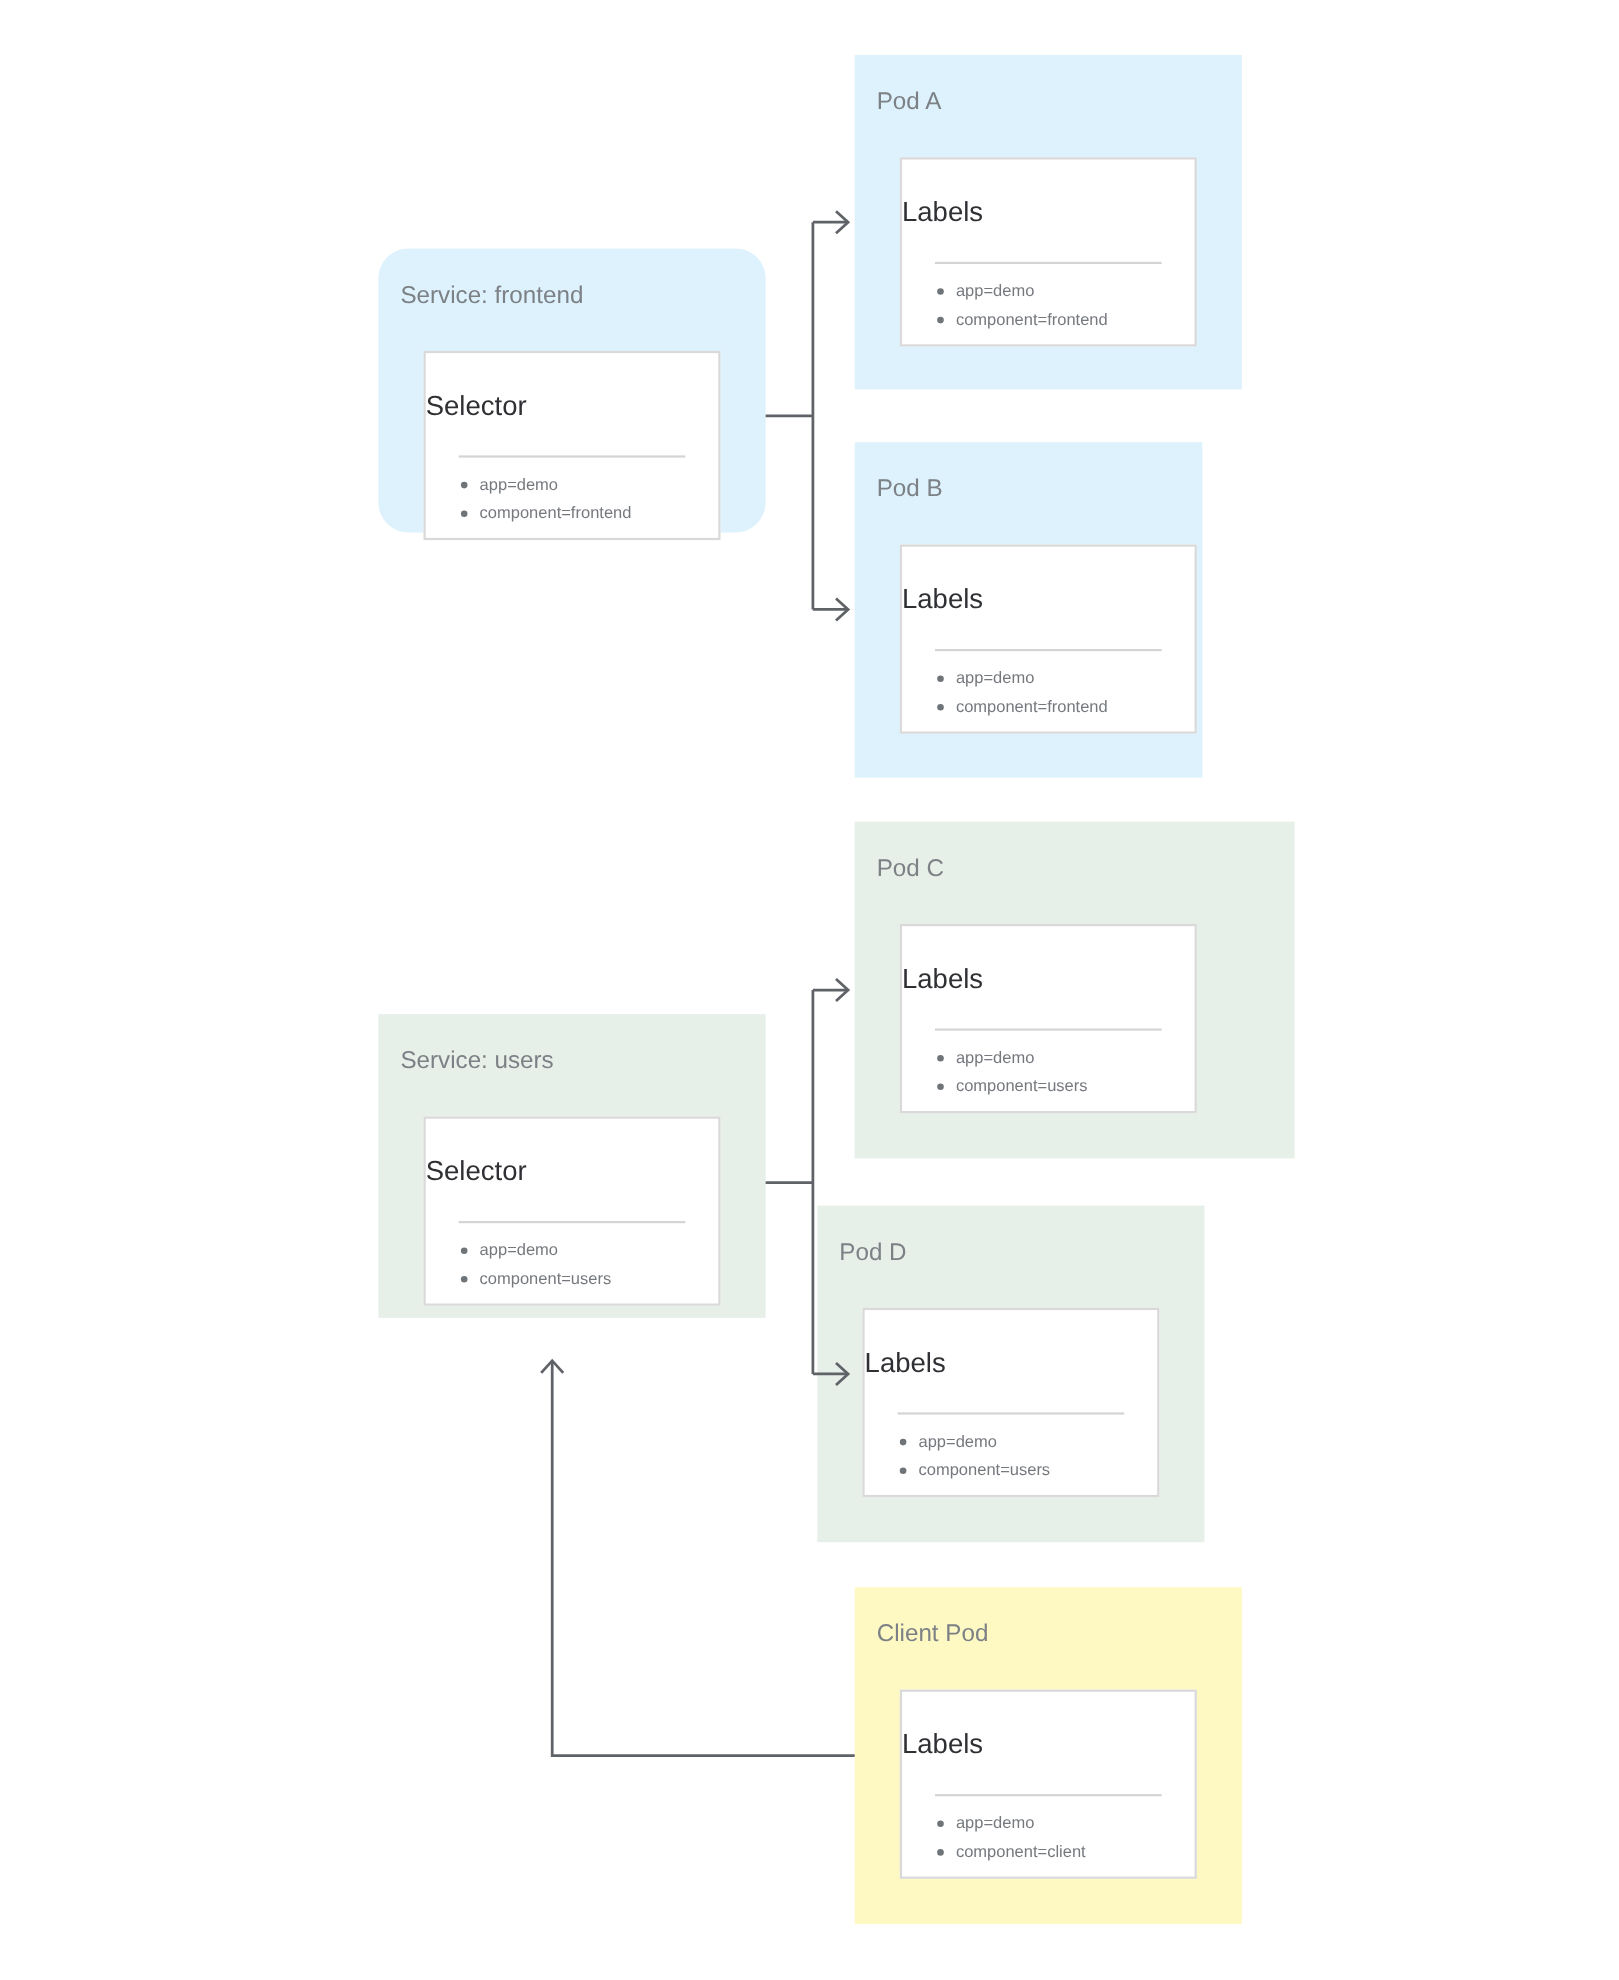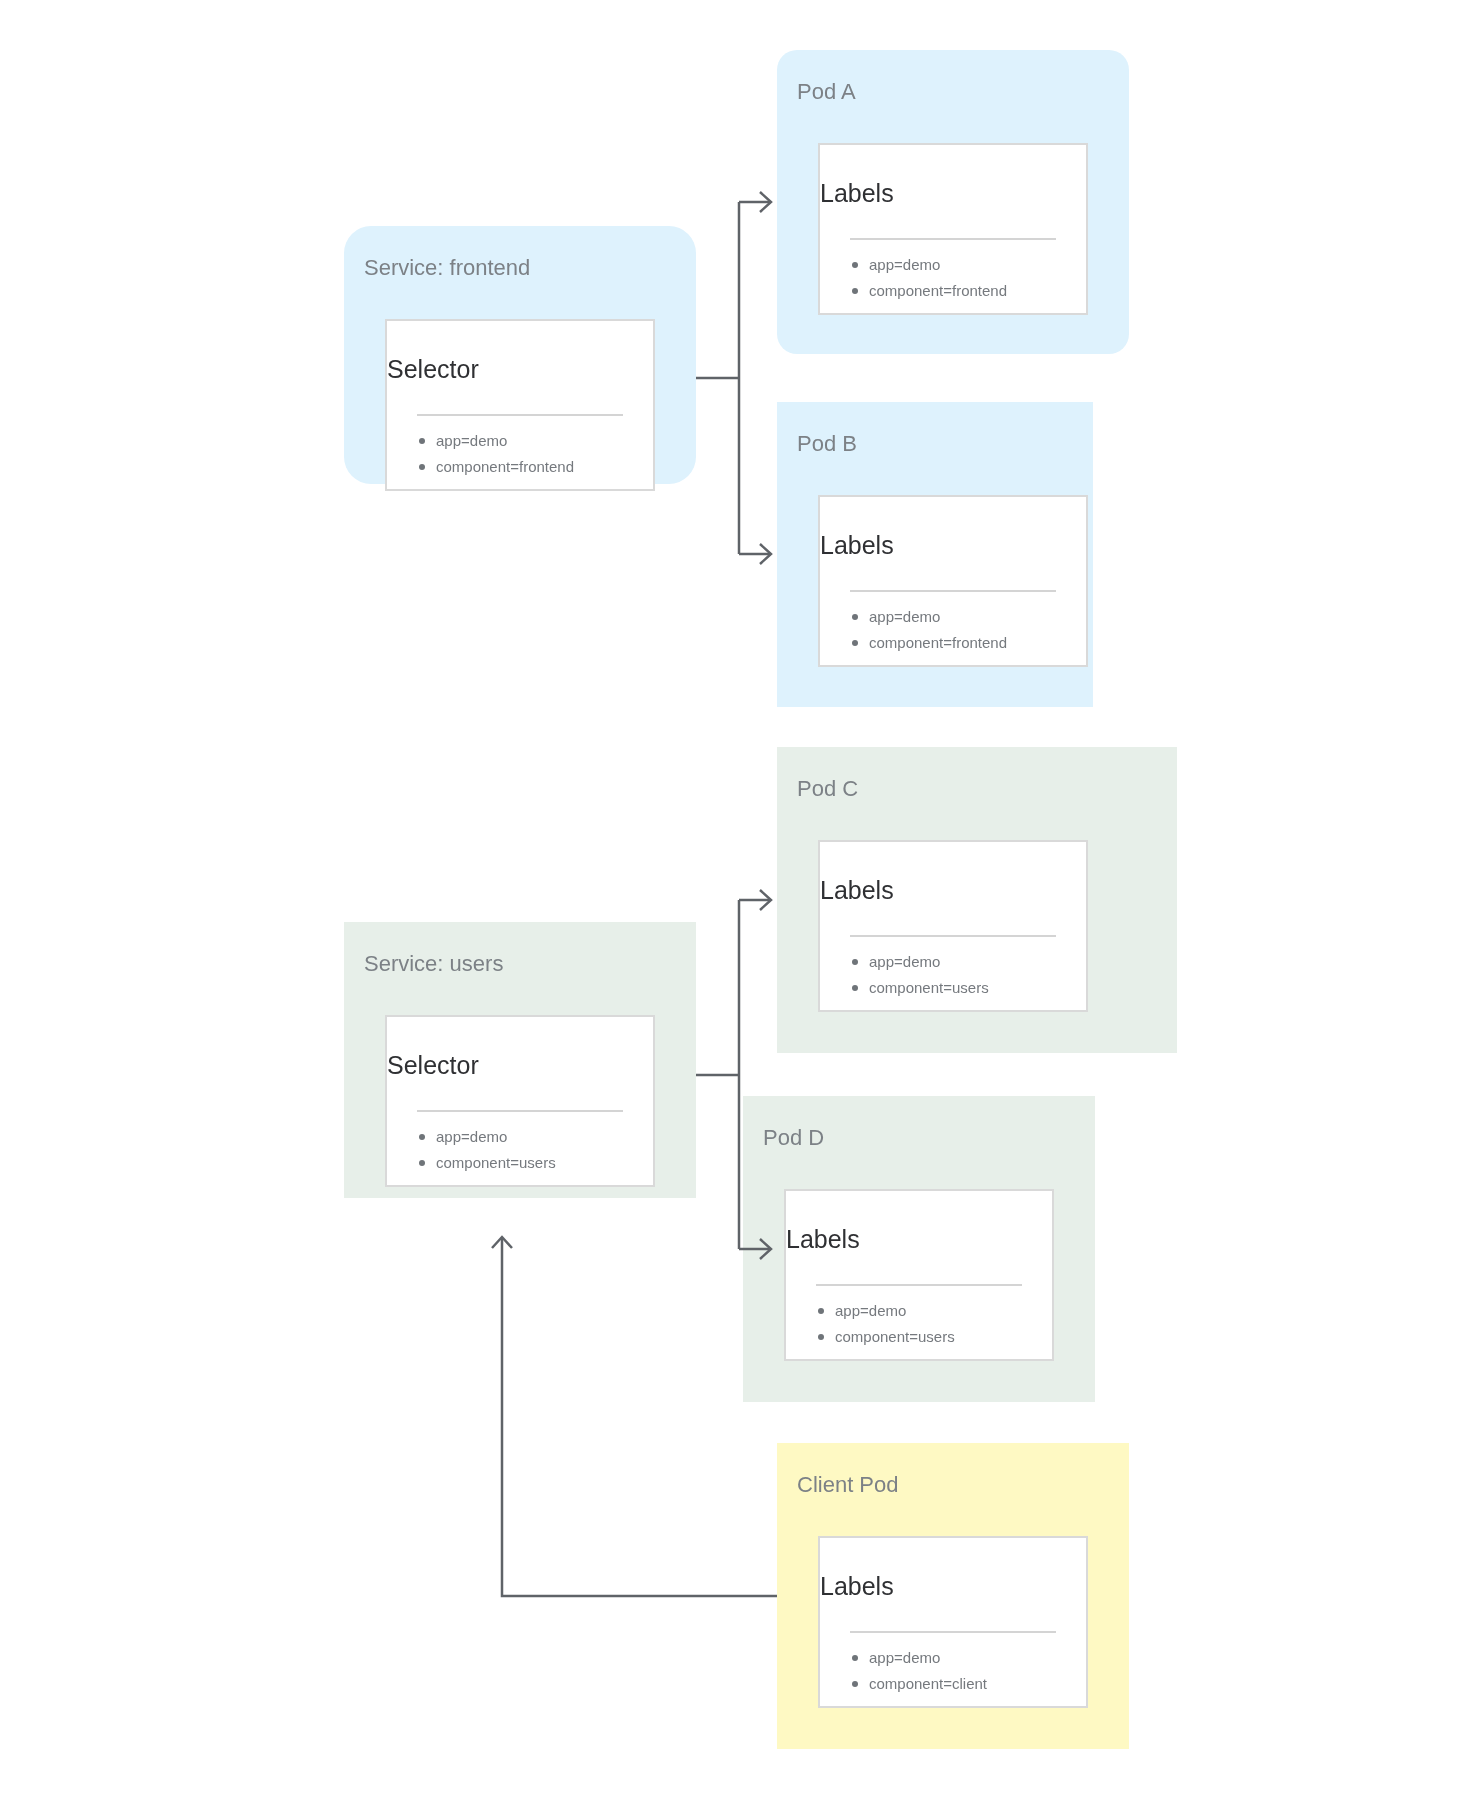--- a/index.html
+++ b/index.html
@@ -83,21 +83,21 @@
   svg.arrows path {
     fill:none;
     stroke:#5f6368;
     stroke-width:2.5;
     stroke-linecap:butt;
     stroke-linejoin:miter;
   }
 
   
   #svc-frontend { left:344px; top:226px;  width:352px; height:258px;border-radius:27px; }
-  #pod-a        { left:777px; top:50px;   width:352px; height:304px;border-radius:20px; }
+  #pod-a        { left:777px; top:50px;   width:352px; height:304px; }
   #pod-b        { left:777px; top:402px;  width:316px; height:305px; }
   #pod-c        { left:777px; top:747px;  width:352px; height:306px;padding-left:48px; }
   #svc-users    { left:344px; top:922px;  width:352px; height:276px; }
   #pod-d        { left:743px; top:1096px; width:352px; height:306px; }
   #client-pod   { left:777px; top:1443px; width:352px; height:306px; }
 </style>
 </head>
 <body>
 
 <div class="canvas">

